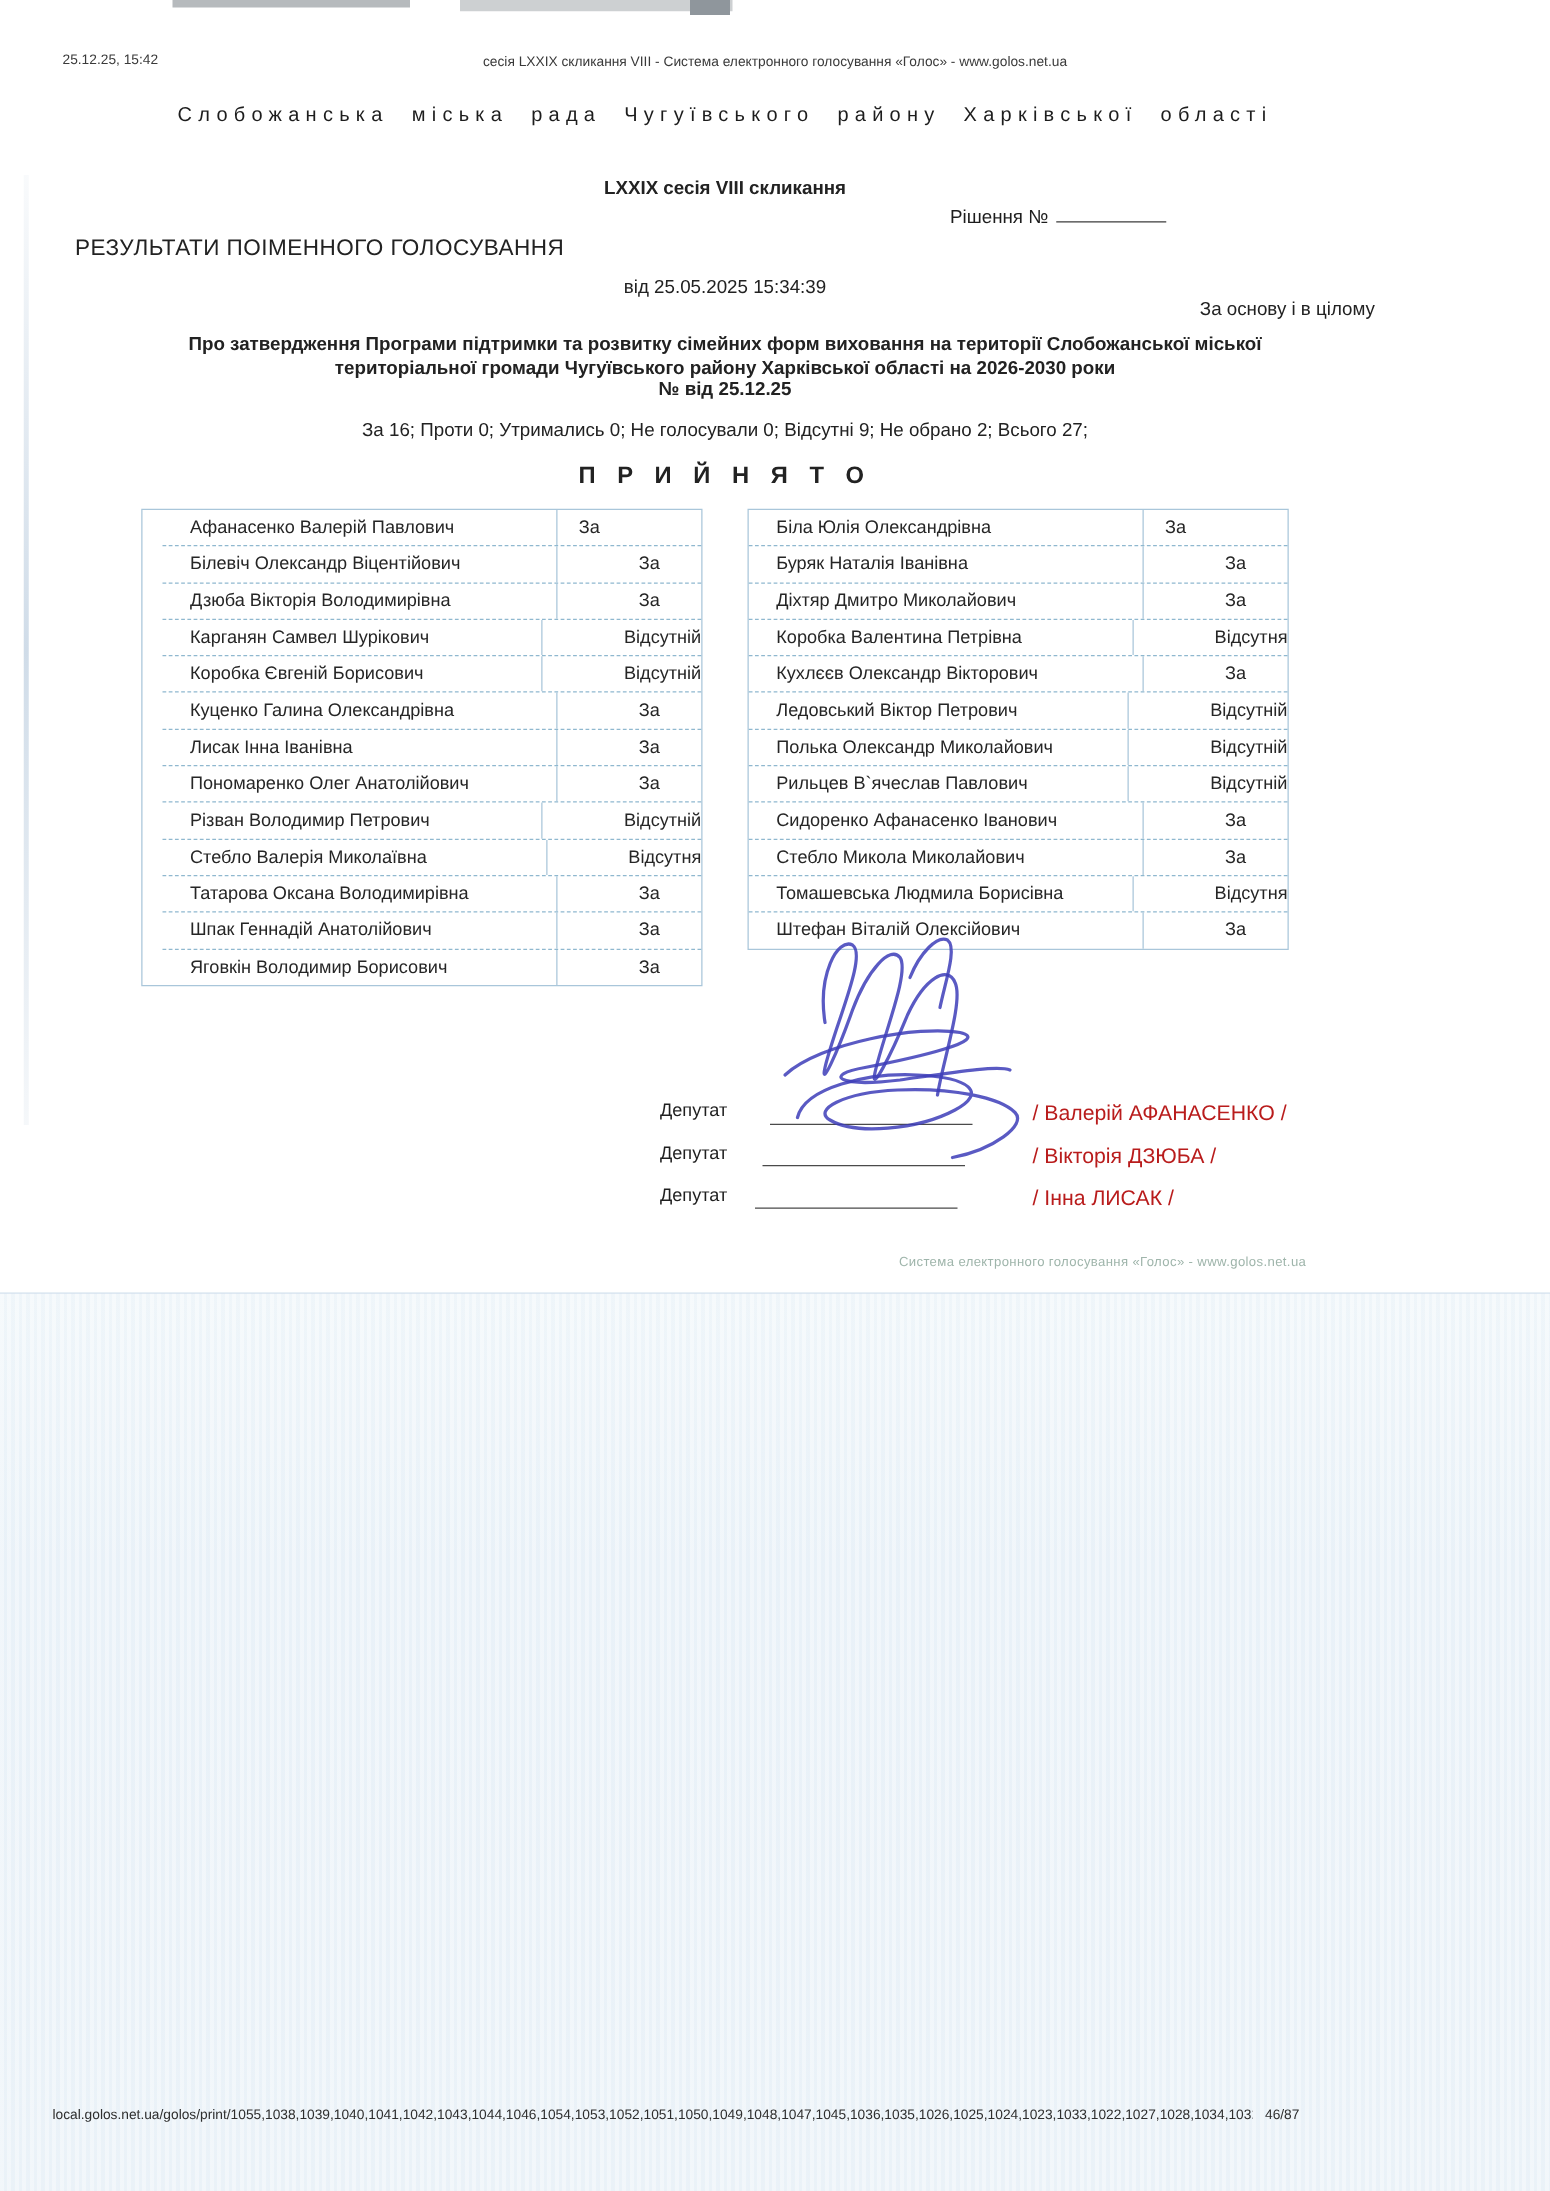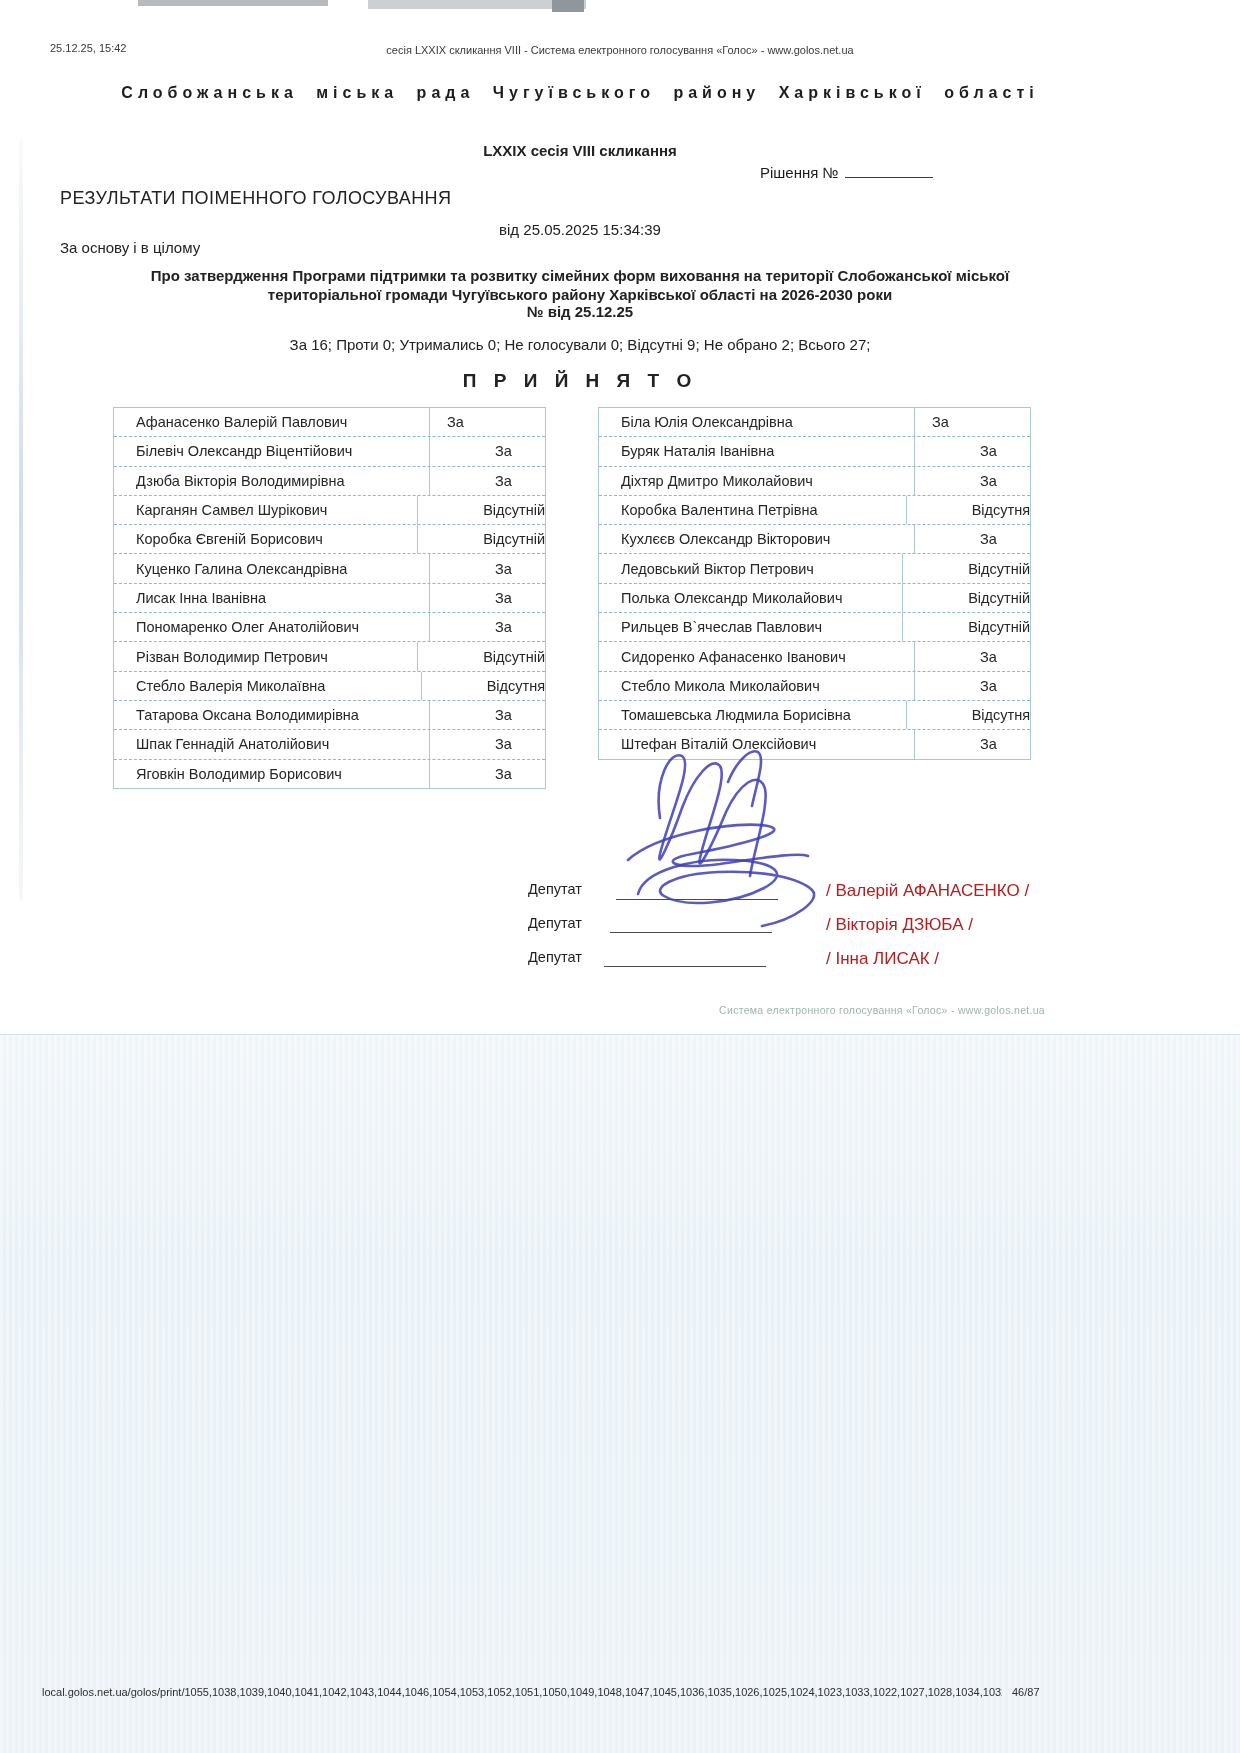--- a/index.html
+++ b/index.html
@@ -12,36 +12,36 @@
   #bar1{left:138px;width:190px;height:6px;background:#b6babd;}
   #bar2{left:368px;width:218px;height:9px;background:#cdd0d2;}
   #bar3{left:552px;width:32px;height:12px;background:#8f969c;}
   #left-edge{position:absolute;left:19px;top:140px;width:4px;height:760px;
              background:linear-gradient(to bottom,rgba(130,160,190,.05),rgba(120,155,190,.35),rgba(130,160,190,.08));}
 
   
   #hdr-left{left:50px;top:42px;font-size:11px;color:#3a3a3a;}
   #hdr-center{left:120px;top:44px;width:1000px;text-align:center;font-size:11px;color:#3a3a3a;}
 
-  #org-title{left:60px;top:84px;width:1040px;text-align:center;font-size:16px;font-weight:700;
+  #org-title{left:60px;top:84px;width:1040px;text-align:center;font-size:16px;font-weight:400;
              letter-spacing:5px;word-spacing:9px;color:#1d1d1d;}
   #session-title{left:60px;top:142px;width:1040px;text-align:center;font-size:15px;font-weight:700;}
   #decision{left:760px;top:163px;font-size:15px;color:#1d1d1d;}
   #decision .blank{display:inline-block;width:88px;border-bottom:1.4px solid #3c3c3c;height:14px;margin-left:6px;}
   #doc-title{left:60px;top:188px;width:1040px;text-align:left;font-size:18px;font-weight:400;letter-spacing:.4px;}
   #dt-line{left:60px;top:221px;width:1040px;text-align:center;font-size:15px;}
-  #basis-line{left:60px;top:239px;width:1040px;text-align:left;font-size:15px;}
+  #basis-line{left:60px;top:239px;width:1040px;text-align:right;font-size:15px;}
   #subject{left:110px;top:266px;width:940px;text-align:center;font-size:15px;font-weight:700;line-height:19px;}
   #subject-num{left:60px;top:303px;width:1040px;text-align:center;font-size:15px;font-weight:700;}
   #totals{left:60px;top:336px;width:1040px;text-align:center;font-size:15px;}
   #result{left:60px;top:370px;width:1040px;text-align:center;font-size:19px;font-weight:700;letter-spacing:6px;}
 
   
   .vtable{position:absolute;top:407px;width:431px;border:1px solid #a9c6da;background:transparent;}
-  #vtable-left{left:113px;}
+  #vtable-left{left:113px;padding-left:16px;}
   #vtable-right{left:598px;}
   .vrow{display:flex;height:28.3px;align-items:center;}
   .vrow + .vrow{border-top:1px dashed #8fb8cf;gap:48px;}
   .vname{width:316px;padding-left:22px;box-sizing:border-box;font-size:14.5px;color:#262626;
          border-right:1px solid #a9c6da;height:100%;display:flex;align-items:center;}
   .vvote{flex:1;padding-left:17px;font-size:14.5px;color:#262626;}
 
   
   .sig-row{position:absolute;left:528px;font-size:14.5px;color:#1f1f1f;}
   .sig-line{position:absolute;width:162px;border-bottom:1.4px solid #4a4a4a;height:0;}

